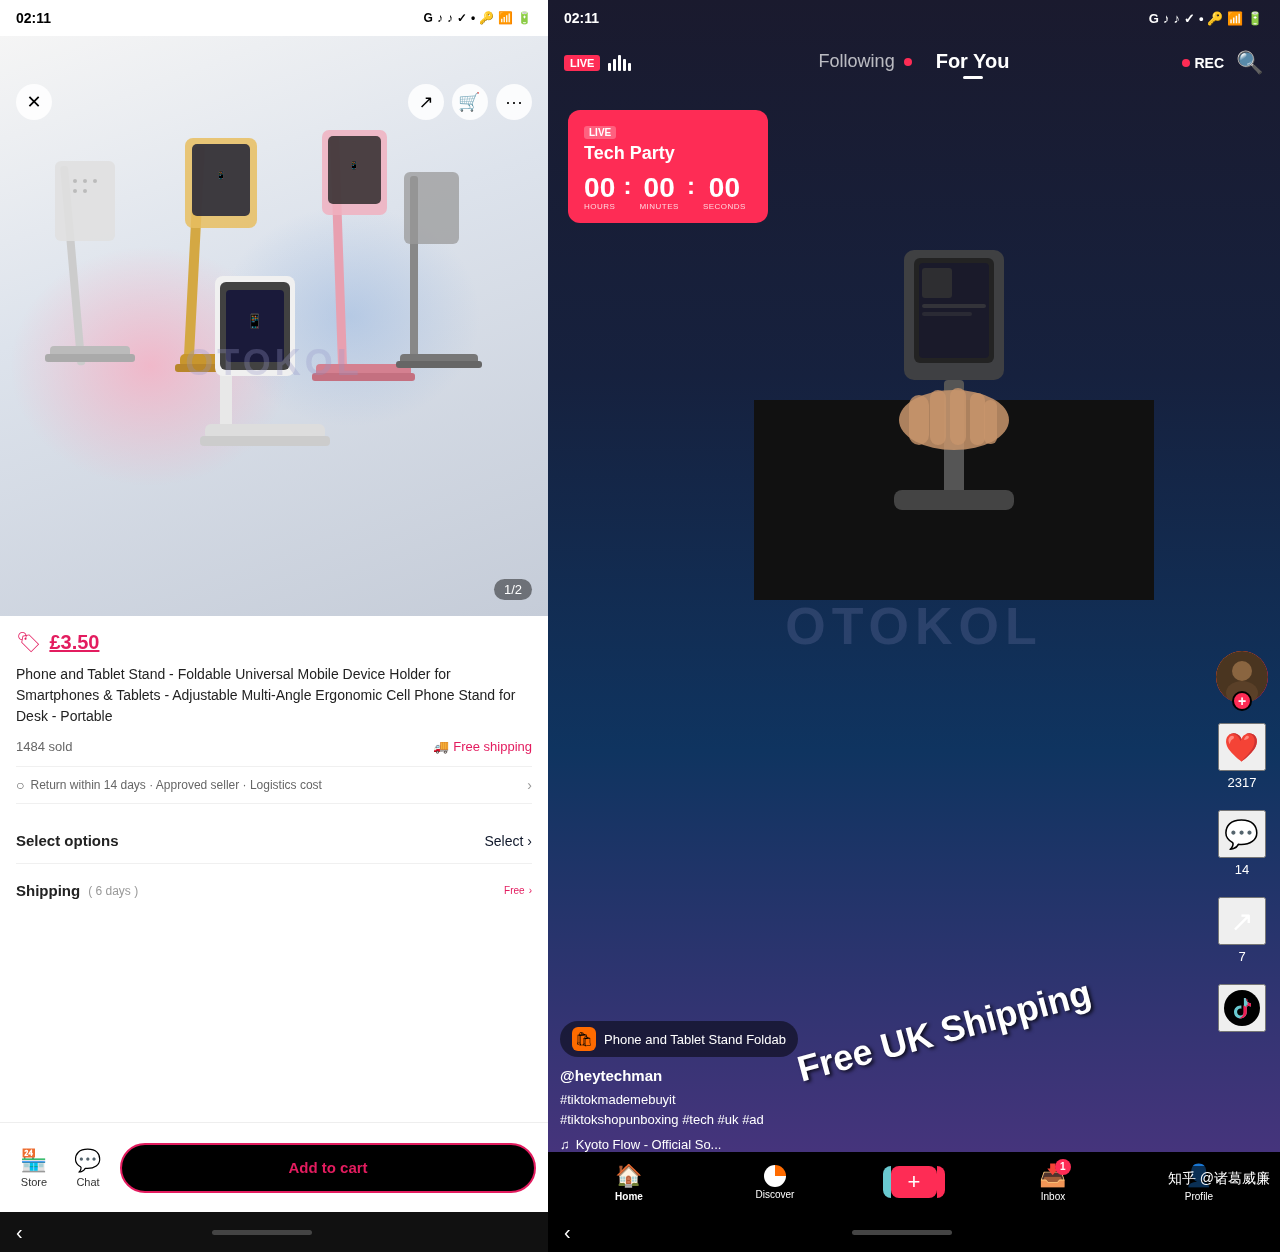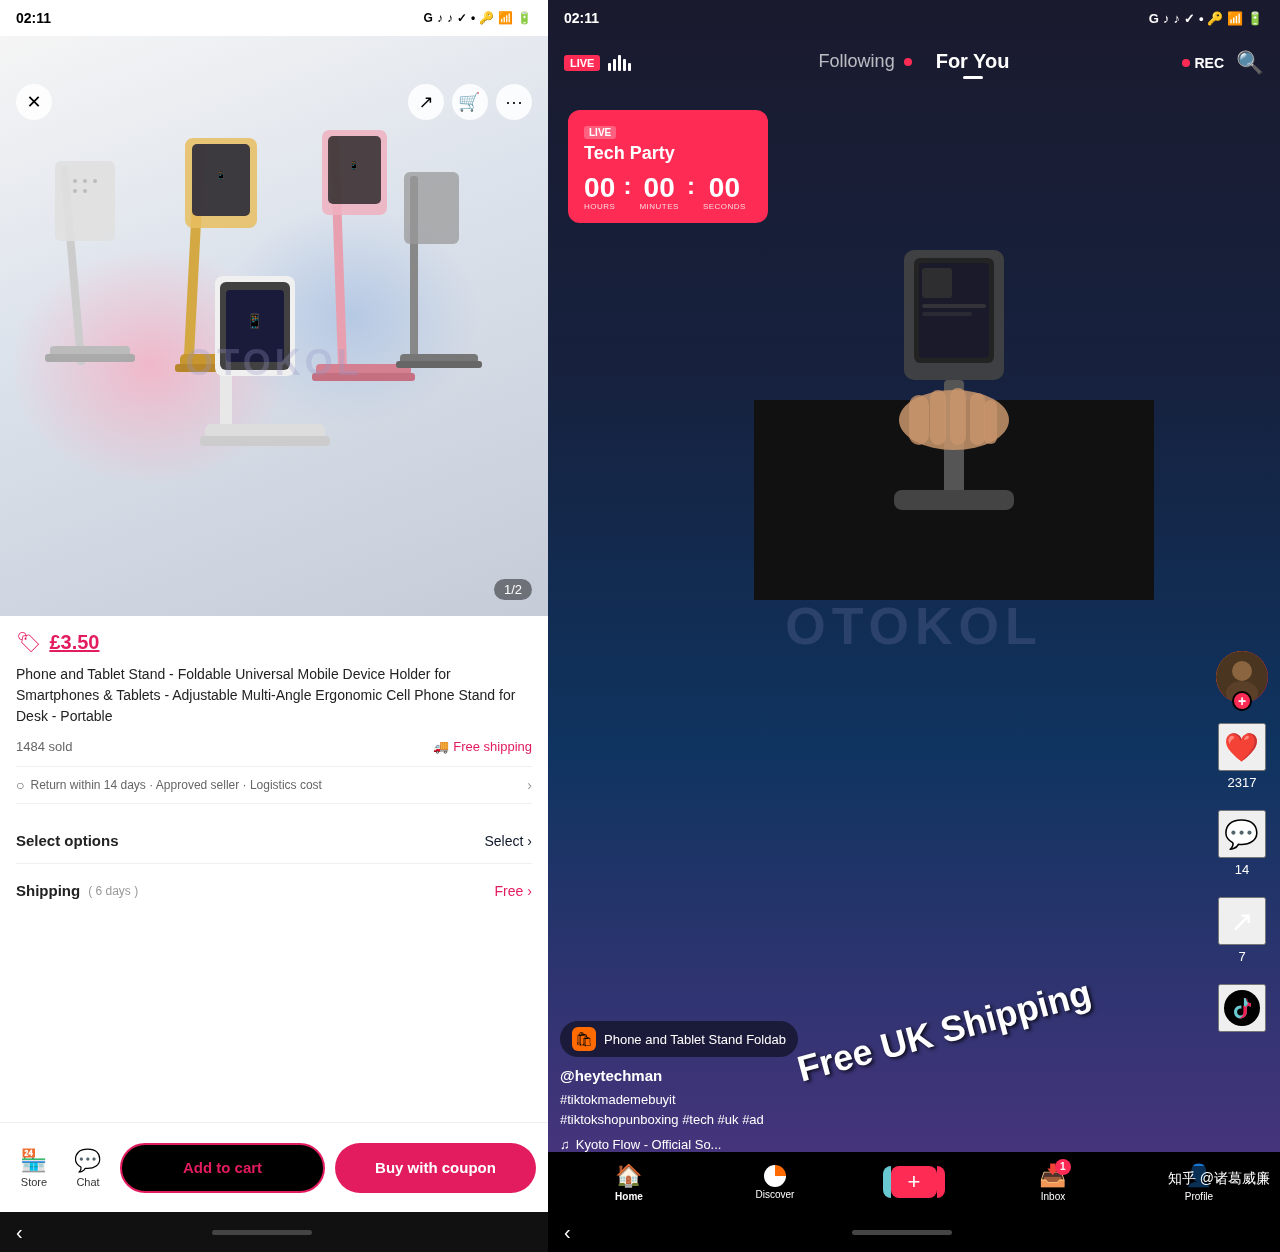--- a/index.html
+++ b/index.html
@@ -180,21 +180,21 @@
       display: flex;
       align-items: center;
       justify-content: space-between;
       padding: 4px 0;
     }
     .shipping-label-group { display: flex; align-items: center; gap: 8px; }
     .shipping-label { font-size: 15px; font-weight: 600; color: #222; }
     .shipping-days { font-size: 12px; color: #999; }
     .shipping-free {
       display: flex; align-items: center; gap: 4px;
-      color: #e31c5f; font-size: 14px; font-weight: 500;
+      color: #e31c5f; font-size: 10px; font-weight: 500;
     }
 
     
     .bottom-bar {
       height: 90px;
       background: #fff;
       border-top: 1px solid #eee;
       display: flex;
       align-items: center;
       padding: 0 12px;
@@ -840,21 +840,20 @@
   <div class="bottom-bar">
     <button class="bottom-icon-btn">
       <span class="icon">🏪</span>
       <span class="label">Store</span>
     </button>
     <button class="bottom-icon-btn">
       <span class="icon">💬</span>
       <span class="label">Chat</span>
     </button>
     <button class="add-to-cart-btn">Add to cart</button>
-    <button class="buy-coupon-btn">Buy with coupon</button>
   </div>
 
   <div class="system-bar-left">
     <button class="back-btn">‹</button>
     <div class="home-indicator"></div>
     <div style="width:30px;"></div>
   </div>
 </div>
 
 <div class="right-panel">

